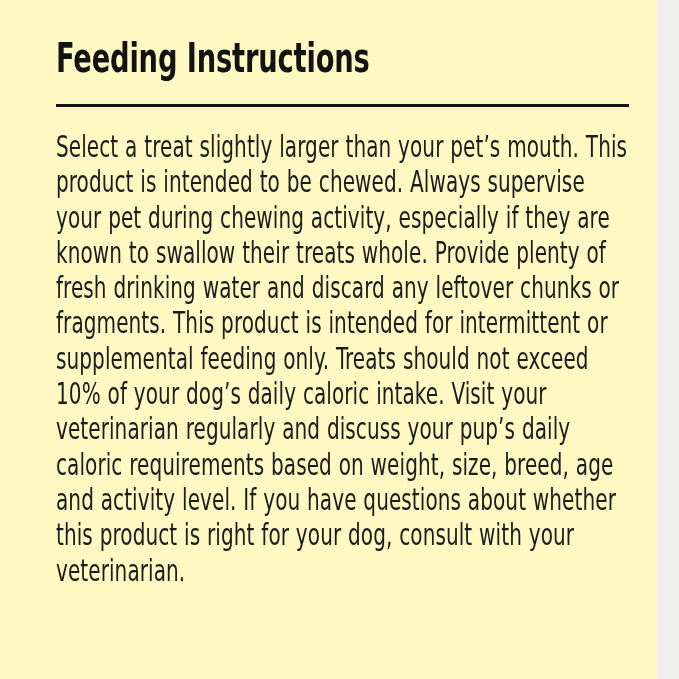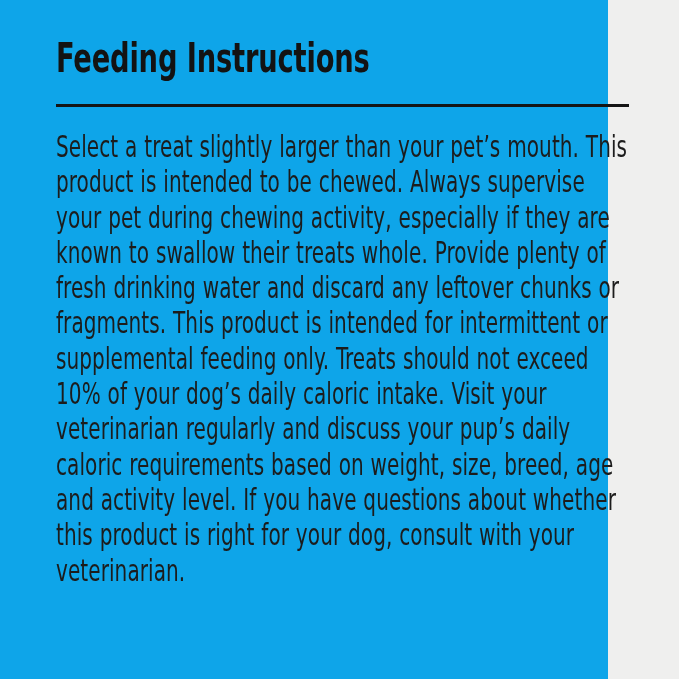--- a/index.html
+++ b/index.html
@@ -11,23 +11,23 @@
     width: 679px;
     height: 679px;
     background: #efefee;
     font-family: "Liberation Sans", sans-serif;
     -webkit-font-smoothing: antialiased;
     overflow: hidden;
   }
 
   .panel {
     position: relative;
-    width: 608px;
+    width: 657px;
     height: 679px;
-    background: #0ea5e9;
+    background: #fef9c3;
     box-sizing: border-box;
     padding: 0;
   }
 
   .panel-inner {
     position: absolute;
     left: 56px;
     top: 0;
     width: 573px;
   }

